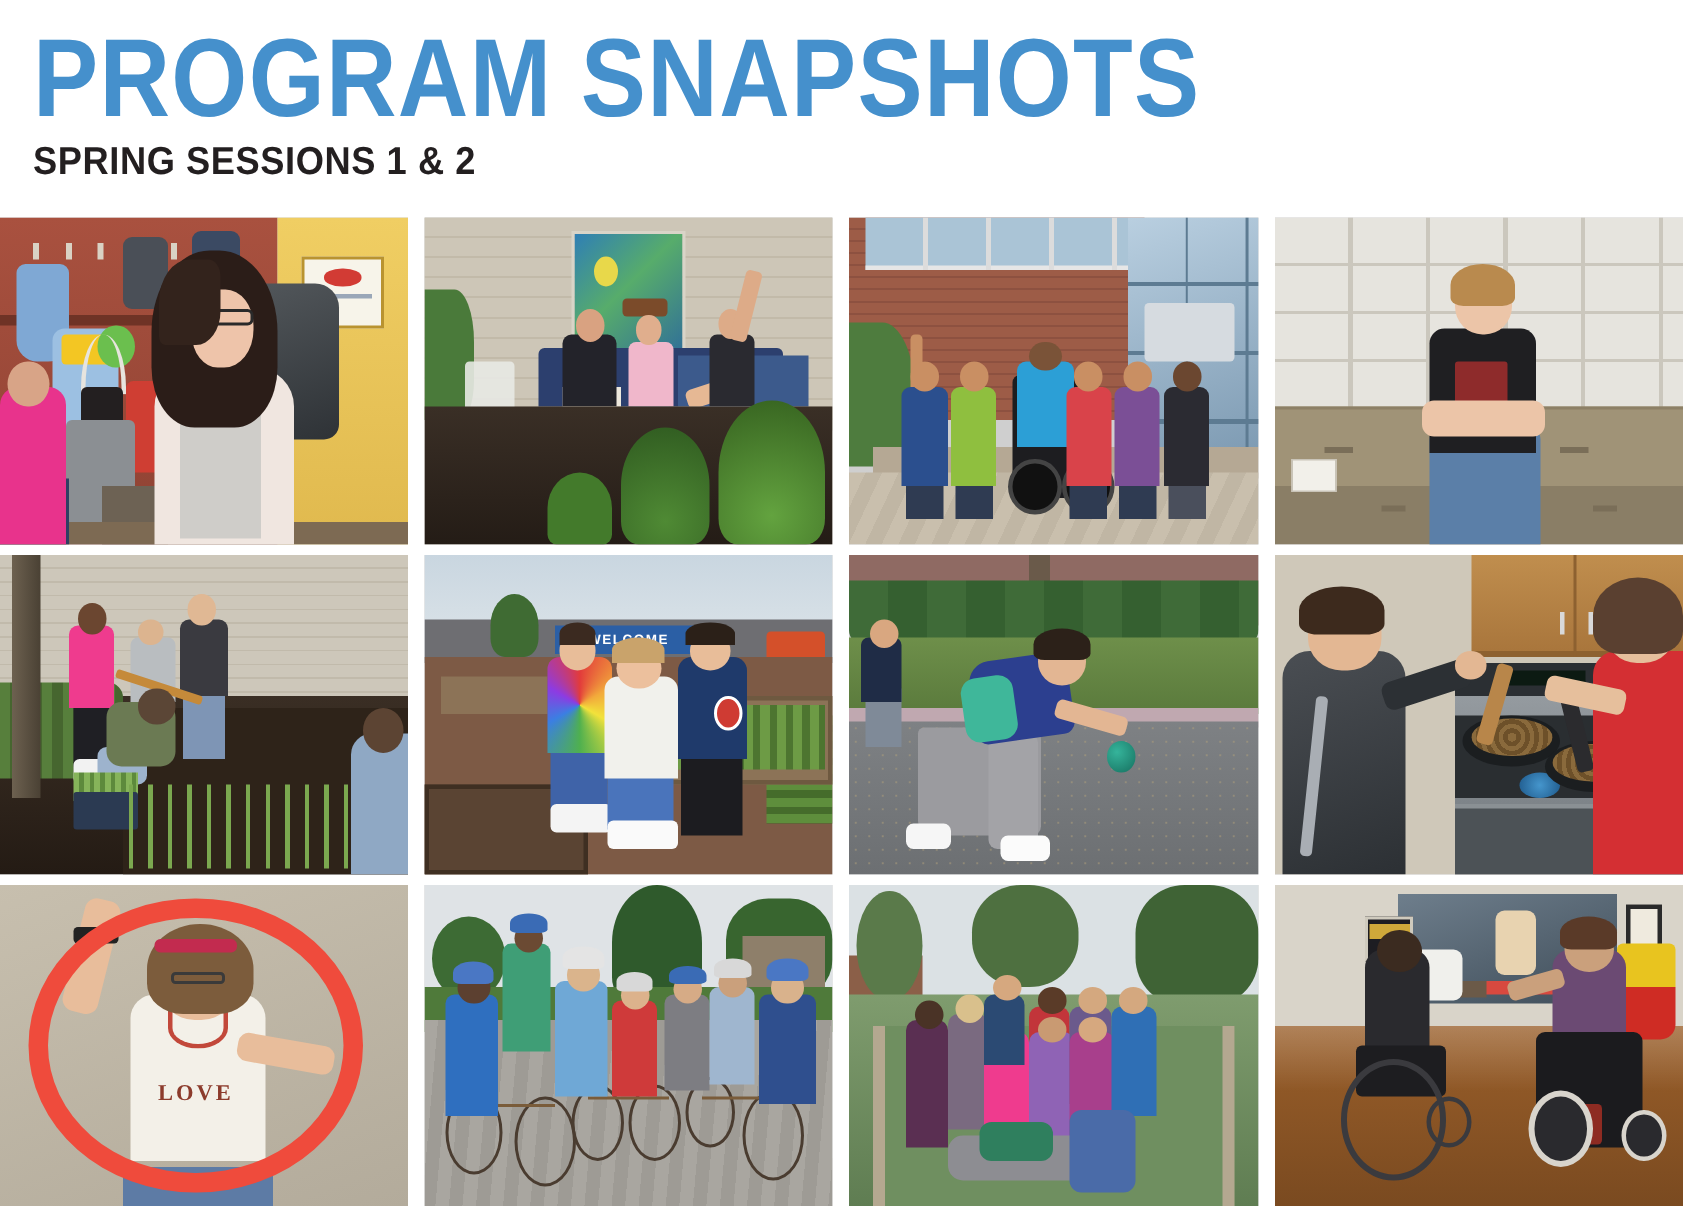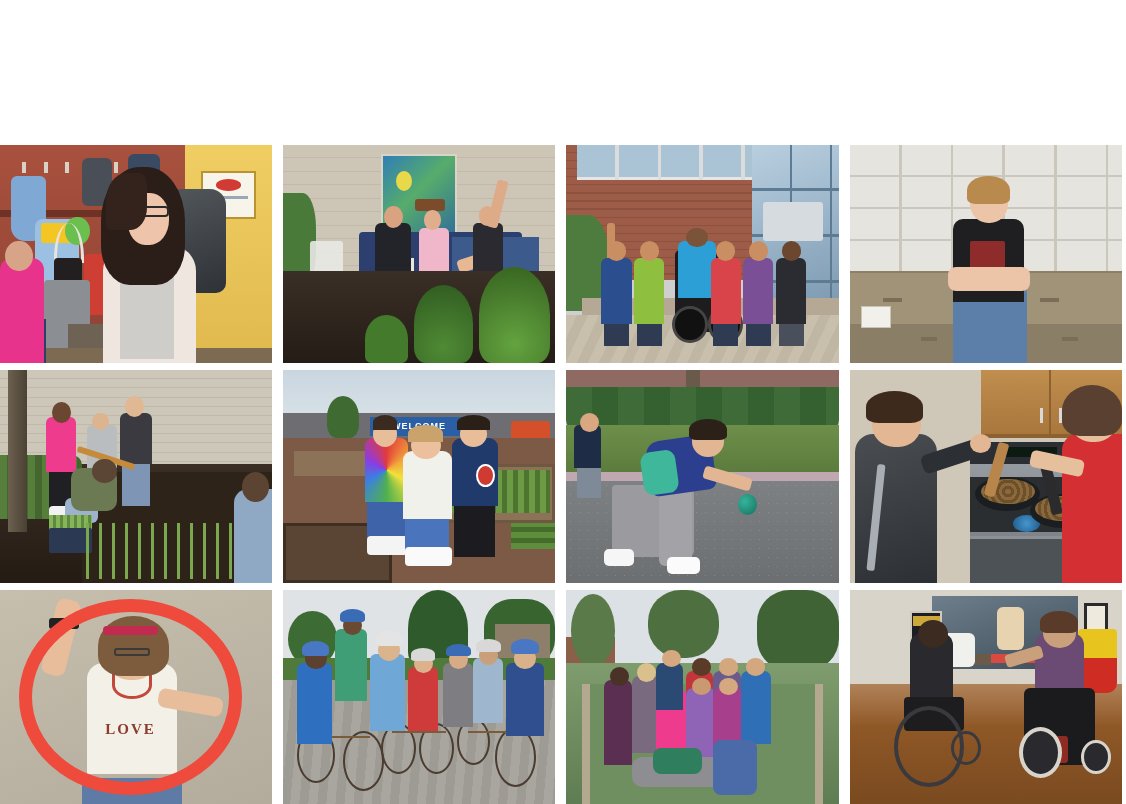--- a/index.html
+++ b/index.html
@@ -322,20 +322,24 @@
   .p12 .wc2       { right:10%; top:46%; width:26%; height:36%; background:#1b1b1e; border-radius:6px; }
   .p12 .wc2-w1    { right:22%; top:64%; width:16%; height:24%; background:#2a2a2e; border:4px solid #d8d4cc; border-radius:50%; }
   .p12 .wc2-w2    { right:4%; top:70%; width:11%; height:16%; background:#2a2a2e; border:3px solid #d8d4cc; border-radius:50%; }
   .p12 .wc2-red   { right:20%; top:68%; width:9%; height:13%; background:#8e2b22; border-radius:3px; }
 </style>
 </head>
 <body>
 
 <div class="page">
 
+  <div class="header">
+    <div class="title">PROGRAM SNAPSHOTS</div>
+    <div class="subtitle">SPRING SESSIONS 1 &amp; 2</div>
+  </div>
 
   <div class="grid">
 
     <div class="photo p1">
       <div class="scene">
         <div class="b wall-red"></div>
           <div class="b wall-yel"></div>
         <div class="b rail"></div>
         <div class="b hook" style="left:8%"></div>
           <div class="b hook" style="left:16%"></div>

